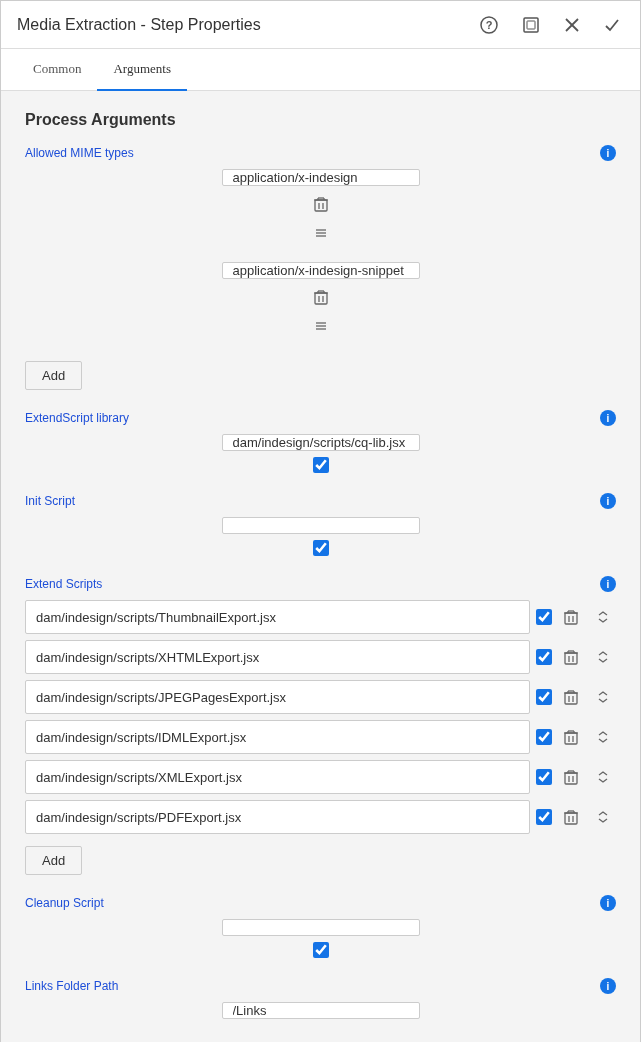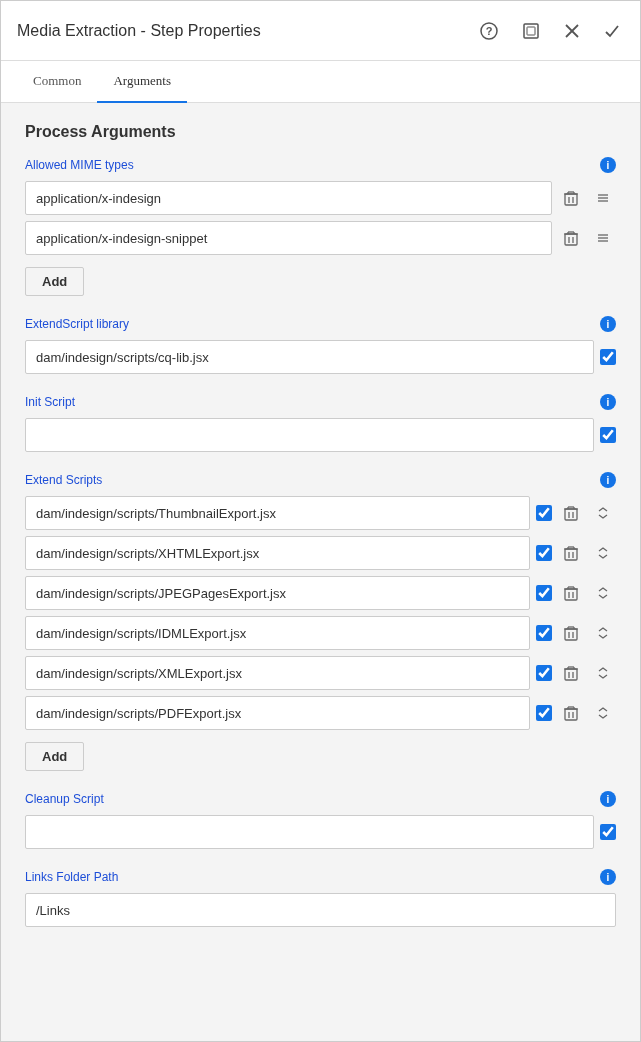--- a/index.html
+++ b/index.html
@@ -16,21 +16,21 @@
       min-height: 1042px;
       background: #f4f4f4;
       border: 1px solid #ccc;
       display: flex;
       flex-direction: column;
     }
     .title-bar {
       background: #fff;
       border-bottom: 1px solid #ddd;
       padding: 0 16px;
-      height: 60px;
+      height: 48px;
       display: flex;
       align-items: center;
       justify-content: space-between;
     }
     .title-bar-title {
       font-size: 16px;
       font-weight: 400;
       color: #333;
     }
     .title-bar-actions {
@@ -104,22 +104,23 @@
       font-weight: bold;
       display: inline-flex;
       align-items: center;
       justify-content: center;
       cursor: pointer;
       flex-shrink: 0;
     }
     .input-row {
       display: flex;
       align-items: center;
-      margin-bottom: 6px;
+      margin-bottom: 18px;
       gap: 6px;
+      flex-direction: column;
     }
     .input-field {
       flex: 1;
       height: 34px;
       border: 1px solid #ccc;
       background: #fff;
       padding: 0 10px;
       font-size: 13px;
       color: #333;
       border-radius: 2px;
@@ -145,21 +146,20 @@
     }
     .add-btn {
       background: #f4f4f4;
       border: 1px solid #ccc;
       color: #333;
       padding: 6px 16px;
       font-size: 13px;
       cursor: pointer;
       border-radius: 2px;
       margin-top: 6px;
-      font-weight: bold;
     }
     .extend-script-row {
       display: flex;
       align-items: center;
       margin-bottom: 6px;
       gap: 6px;
     }
   </style>
 </head>
 <body>

